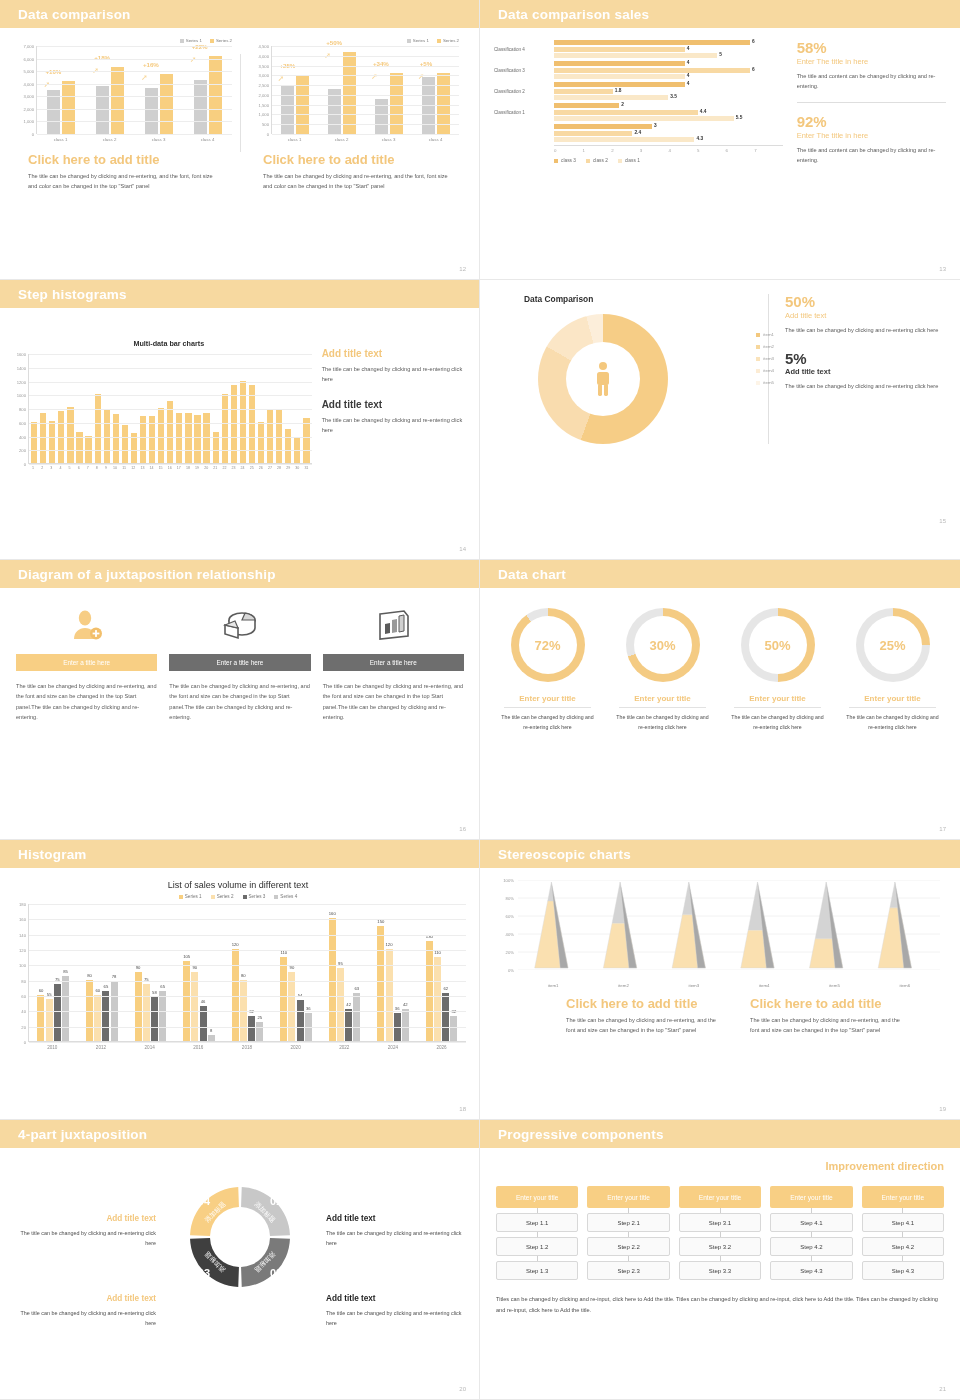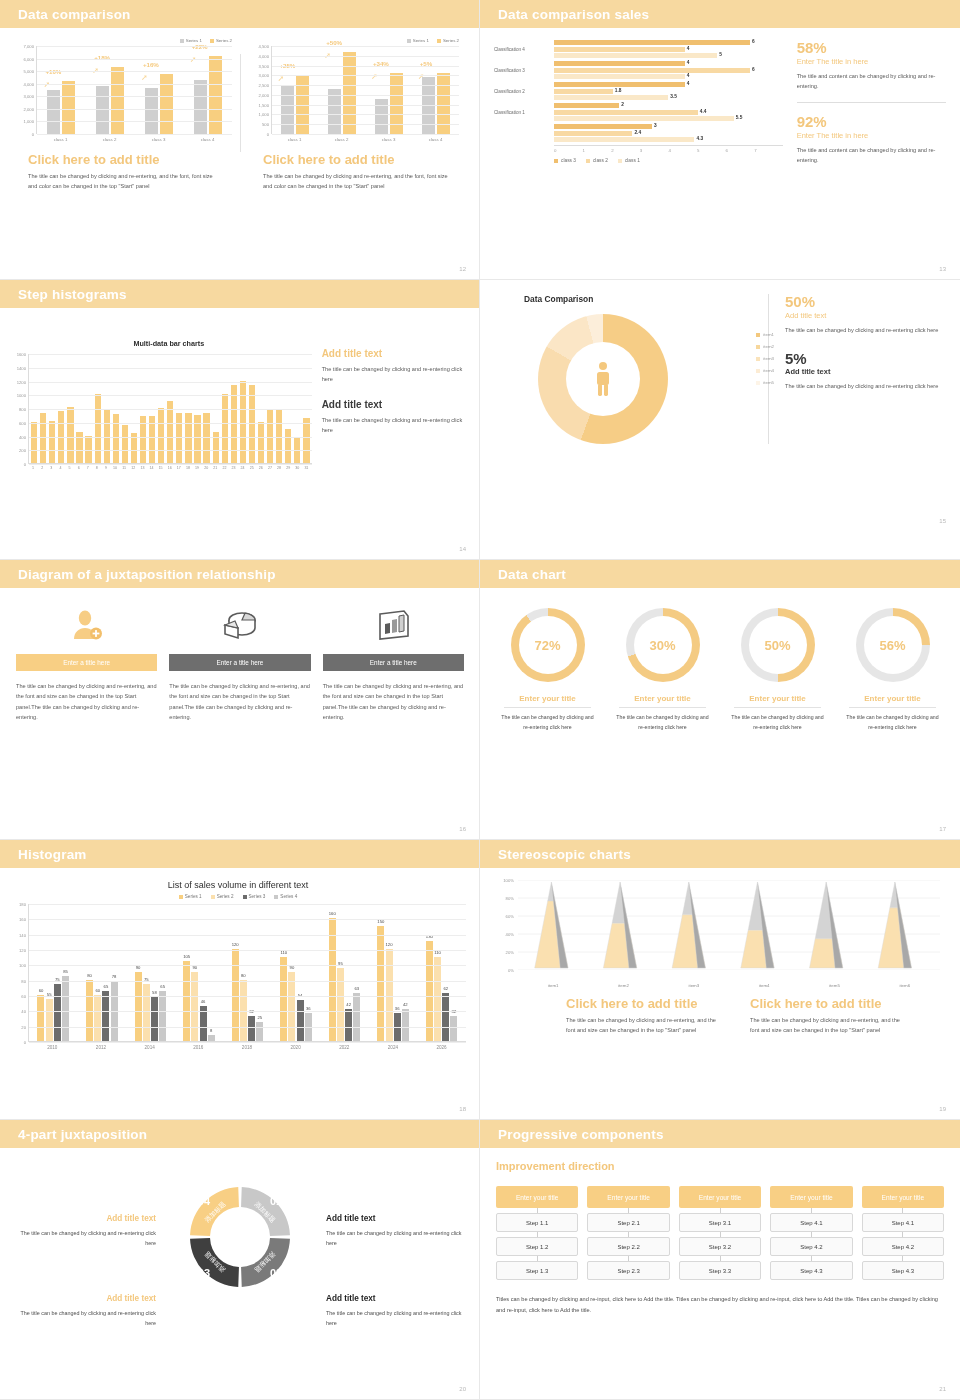--- a/index.html
+++ b/index.html
@@ -128,21 +128,21 @@
 
   
   .s20{position:relative;height:252px;}
   .ring20{position:absolute;left:50%;top:30px;transform:translateX(-50%);width:118px;height:118px;}
   .lbl20{position:absolute;width:140px;}
   .lbl20 .h{font-size:8.2px;font-weight:bold;margin-bottom:5px;}
   .lbl20 .b{font-size:5.4px;line-height:1.9;color:#4e4e4e;}
 
   
   .s21{padding:12px 16px 0 16px;}
-  .t21{text-align:left;font-size:11px;font-weight:bold;color:#f3c77d;margin-bottom:14px;}
+  .t21{text-align:right;font-size:11px;font-weight:bold;color:#f3c77d;margin-bottom:14px;}
   .cols21{display:flex;gap:9px;}
   .c21{flex:1;}
   .head21{background:#f8cf84;color:#fff;font-size:6.6px;height:22px;display:flex;align-items:center;justify-content:center;border-radius:2px;}
   .conn{height:5px;display:flex;justify-content:center;align-items:center;}
   .conn i{display:block;width:1px;height:5px;background:#cfcfcf;}
   .step21{border:1px solid #d8d8d8;background:#fafafa;color:#3d3d3d;font-size:6px;height:17px;display:flex;align-items:center;justify-content:center;border-radius:2px;}
   .foot21{font-size:5.6px;line-height:2;color:#4e4e4e;margin-top:14px;}
 </style>
 </head>
 <body>
@@ -690,21 +690,21 @@
           <div class="col17">
             <div class="ring" style="background: conic-gradient(rgb(244, 203, 131) 0deg, rgb(244, 203, 131) 180deg, rgb(230, 230, 230) 180deg, rgb(230, 230, 230) 360deg);">
               <div class="ringv">50%</div>
             </div>
             <div class="t17">Enter your title</div>
             <div class="u17"></div>
             <div class="d17">The title can be changed by clicking and re-entering click here</div>
           </div>
           <div class="col17">
             <div class="ring" style="background: conic-gradient(rgb(244, 203, 131) 0deg, rgb(244, 203, 131) 90deg, rgb(230, 230, 230) 90deg, rgb(230, 230, 230) 360deg);">
-              <div class="ringv">56%</div>
+              <div class="ringv">25%</div>
             </div>
             <div class="t17">Enter your title</div>
             <div class="u17"></div>
             <div class="d17">The title can be changed by clicking and re-entering click here</div>
           </div>
         </div>
       <div class="pageno">17</div>
     </div>
   </div>
 

